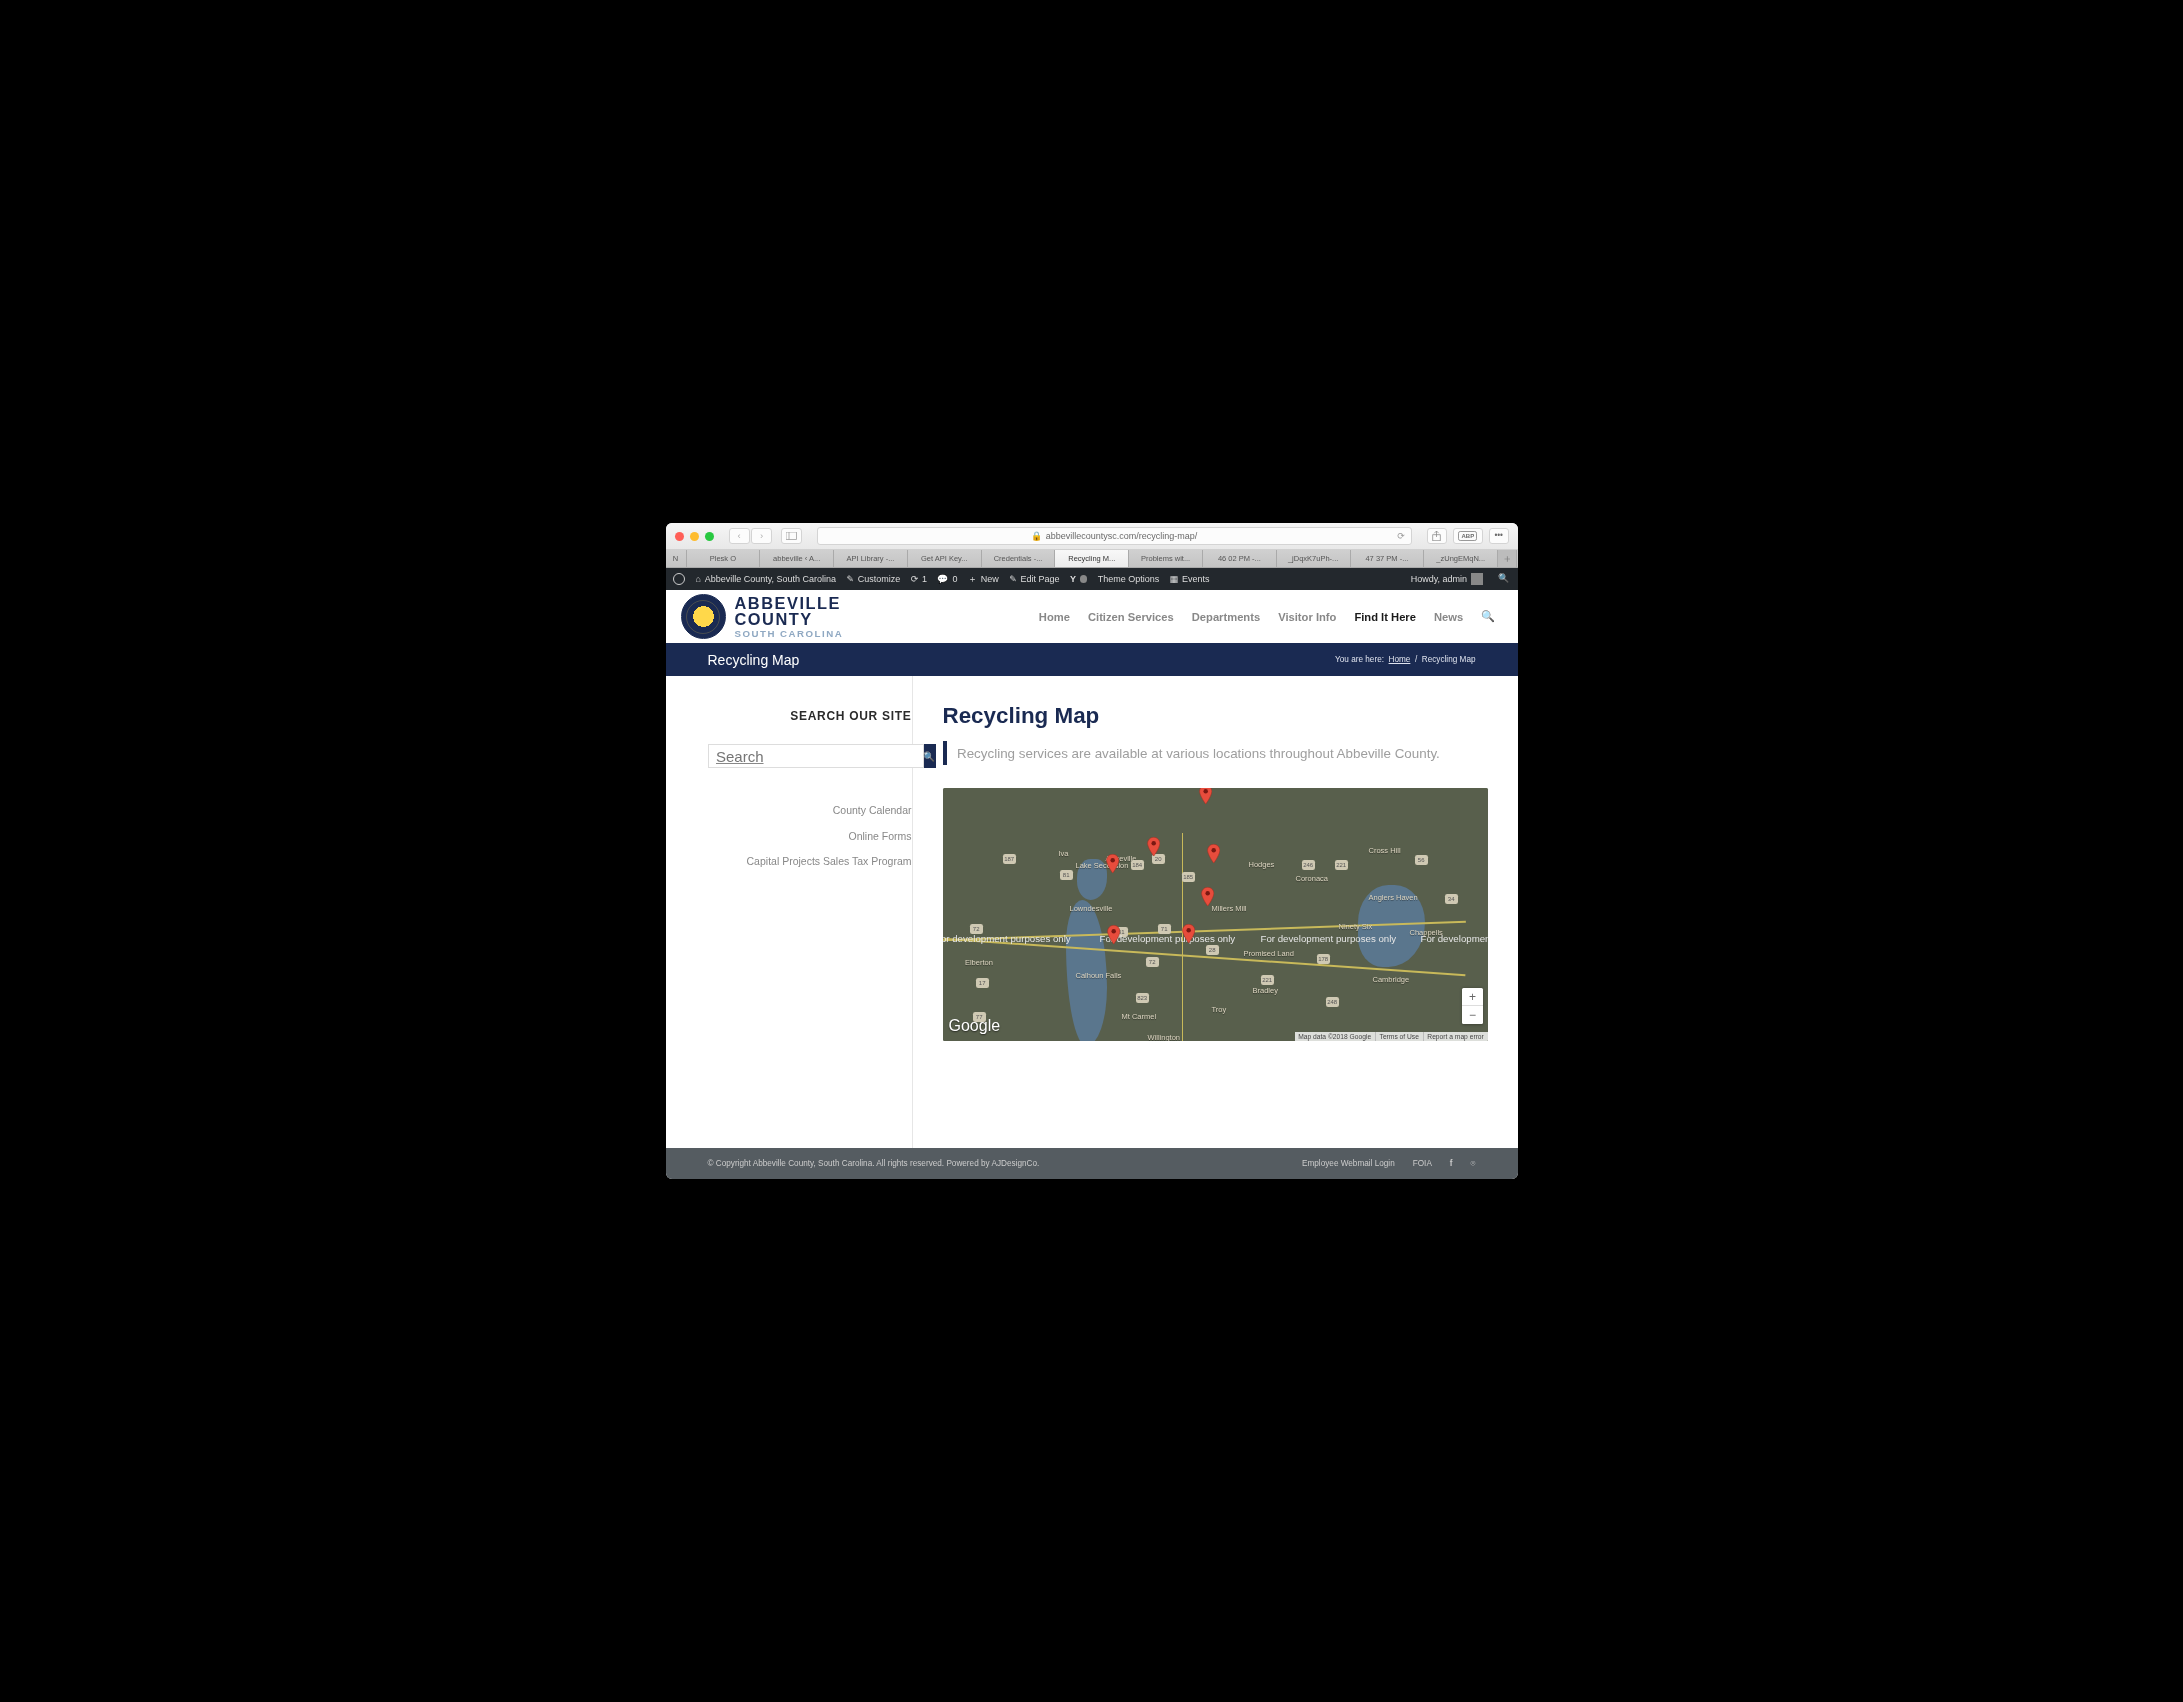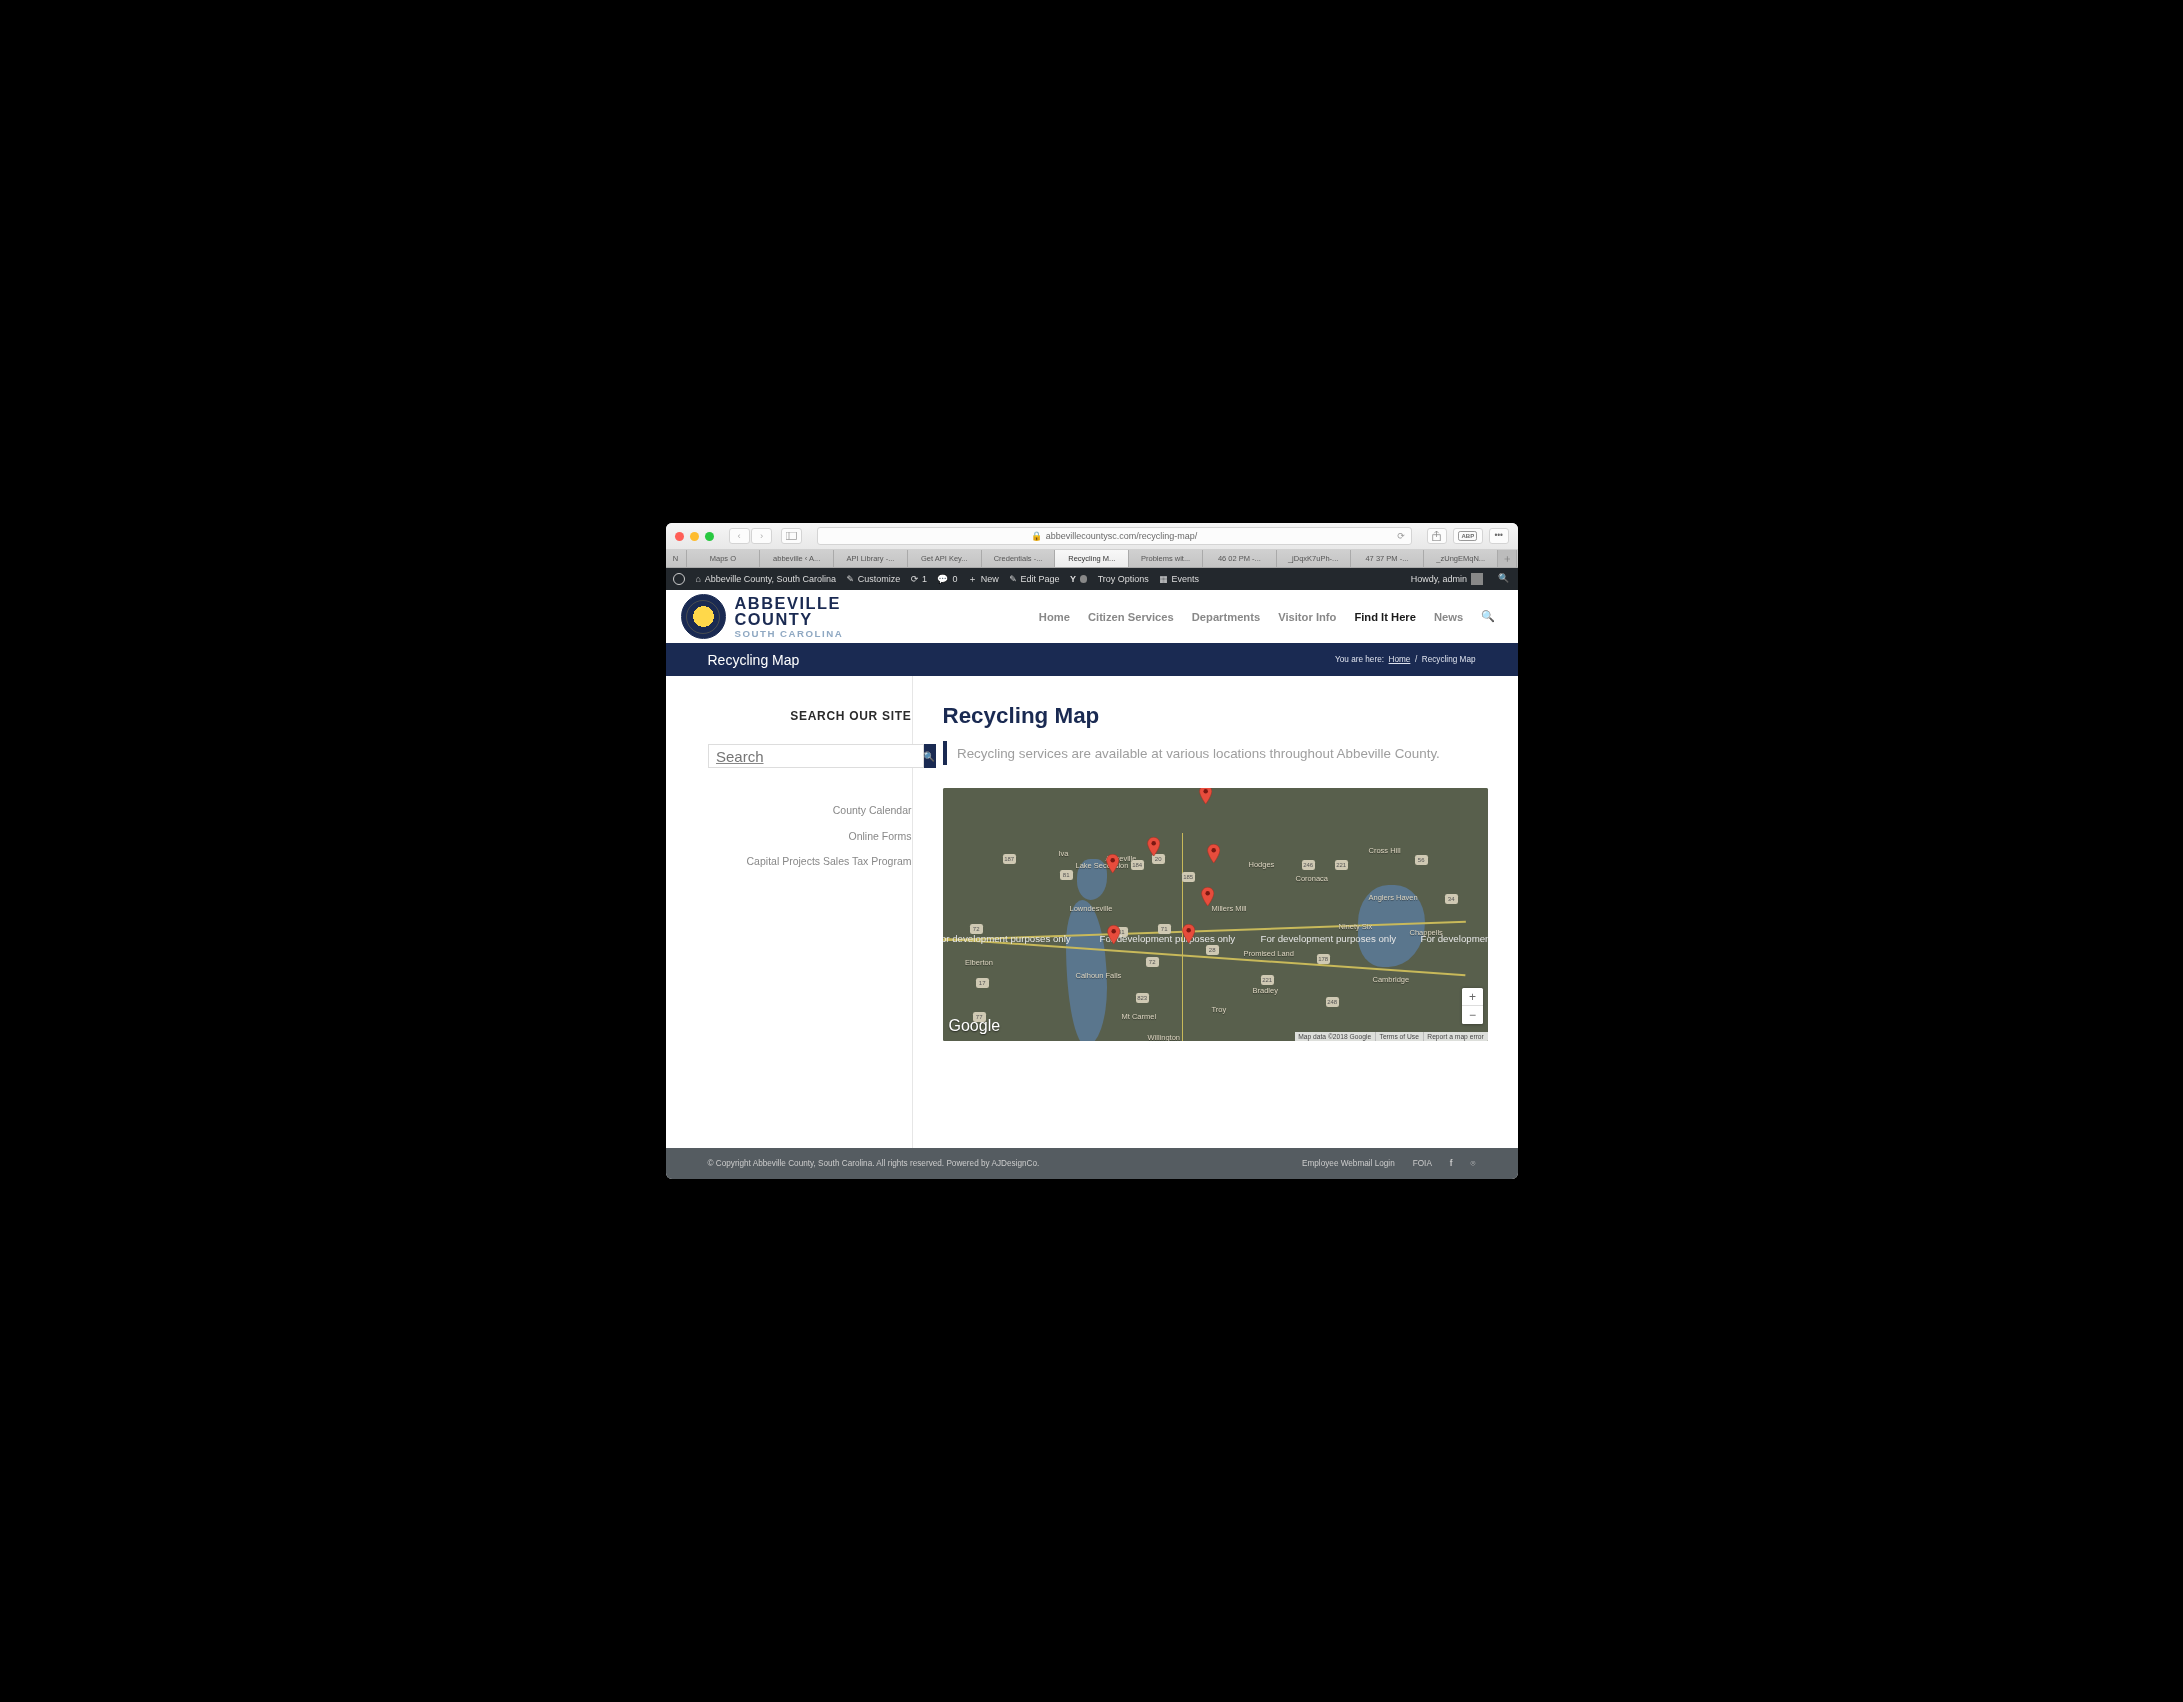--- a/index.html
+++ b/index.html
@@ -111,21 +111,21 @@
         </svg>
     </div>
     <div class="abp-btn">
         <span style="font-size:6px;font-weight:700;border:0.7px solid #999;border-radius:2.2px;padding:0.7px 2.2px;">ABP</span>
       </div>
     <div class="more-btn">•••</div>
   </div>
 
   <div class="tabbar" id="tabbar">
       <div class="tab first">N</div>
-      <div class="tab">Maps O</div>
+      <div class="tab">Plesk O</div>
       <div class="tab">abbeville ‹ A...</div>
       <div class="tab">API Library -...</div>
       <div class="tab">Get API Key...</div>
       <div class="tab">Credentials -...</div>
       <div class="tab active">Recycling M...</div>
       <div class="tab">Problems wit...</div>
       <div class="tab">46 02 PM -...</div>
       <div class="tab">_jDqxK7uPh-...</div>
       <div class="tab">47 37 PM -...</div>
       <div class="tab">_zUngEMqN...</div>
@@ -158,21 +158,21 @@
     </div>
     <div class="item">
       <span>✎</span>
       <span>Edit Page</span>
     </div>
     <div class="item">
       <span style="font-weight:700;">Y</span>
       <span style="width:7.5px;height:7.5px;border-radius:50%;background:#888;display:inline-block;"></span>
     </div>
     <div class="item">
-        <span>Troy Options</span>
+        <span>Theme Options</span>
       </div>
     <div class="item">
       <span>▦</span>
       <span>Events</span>
     </div>
     <div class="right">
       <div class="item">
         <span>Howdy, admin</span>
         <span class="avatar"></span>
       </div>

